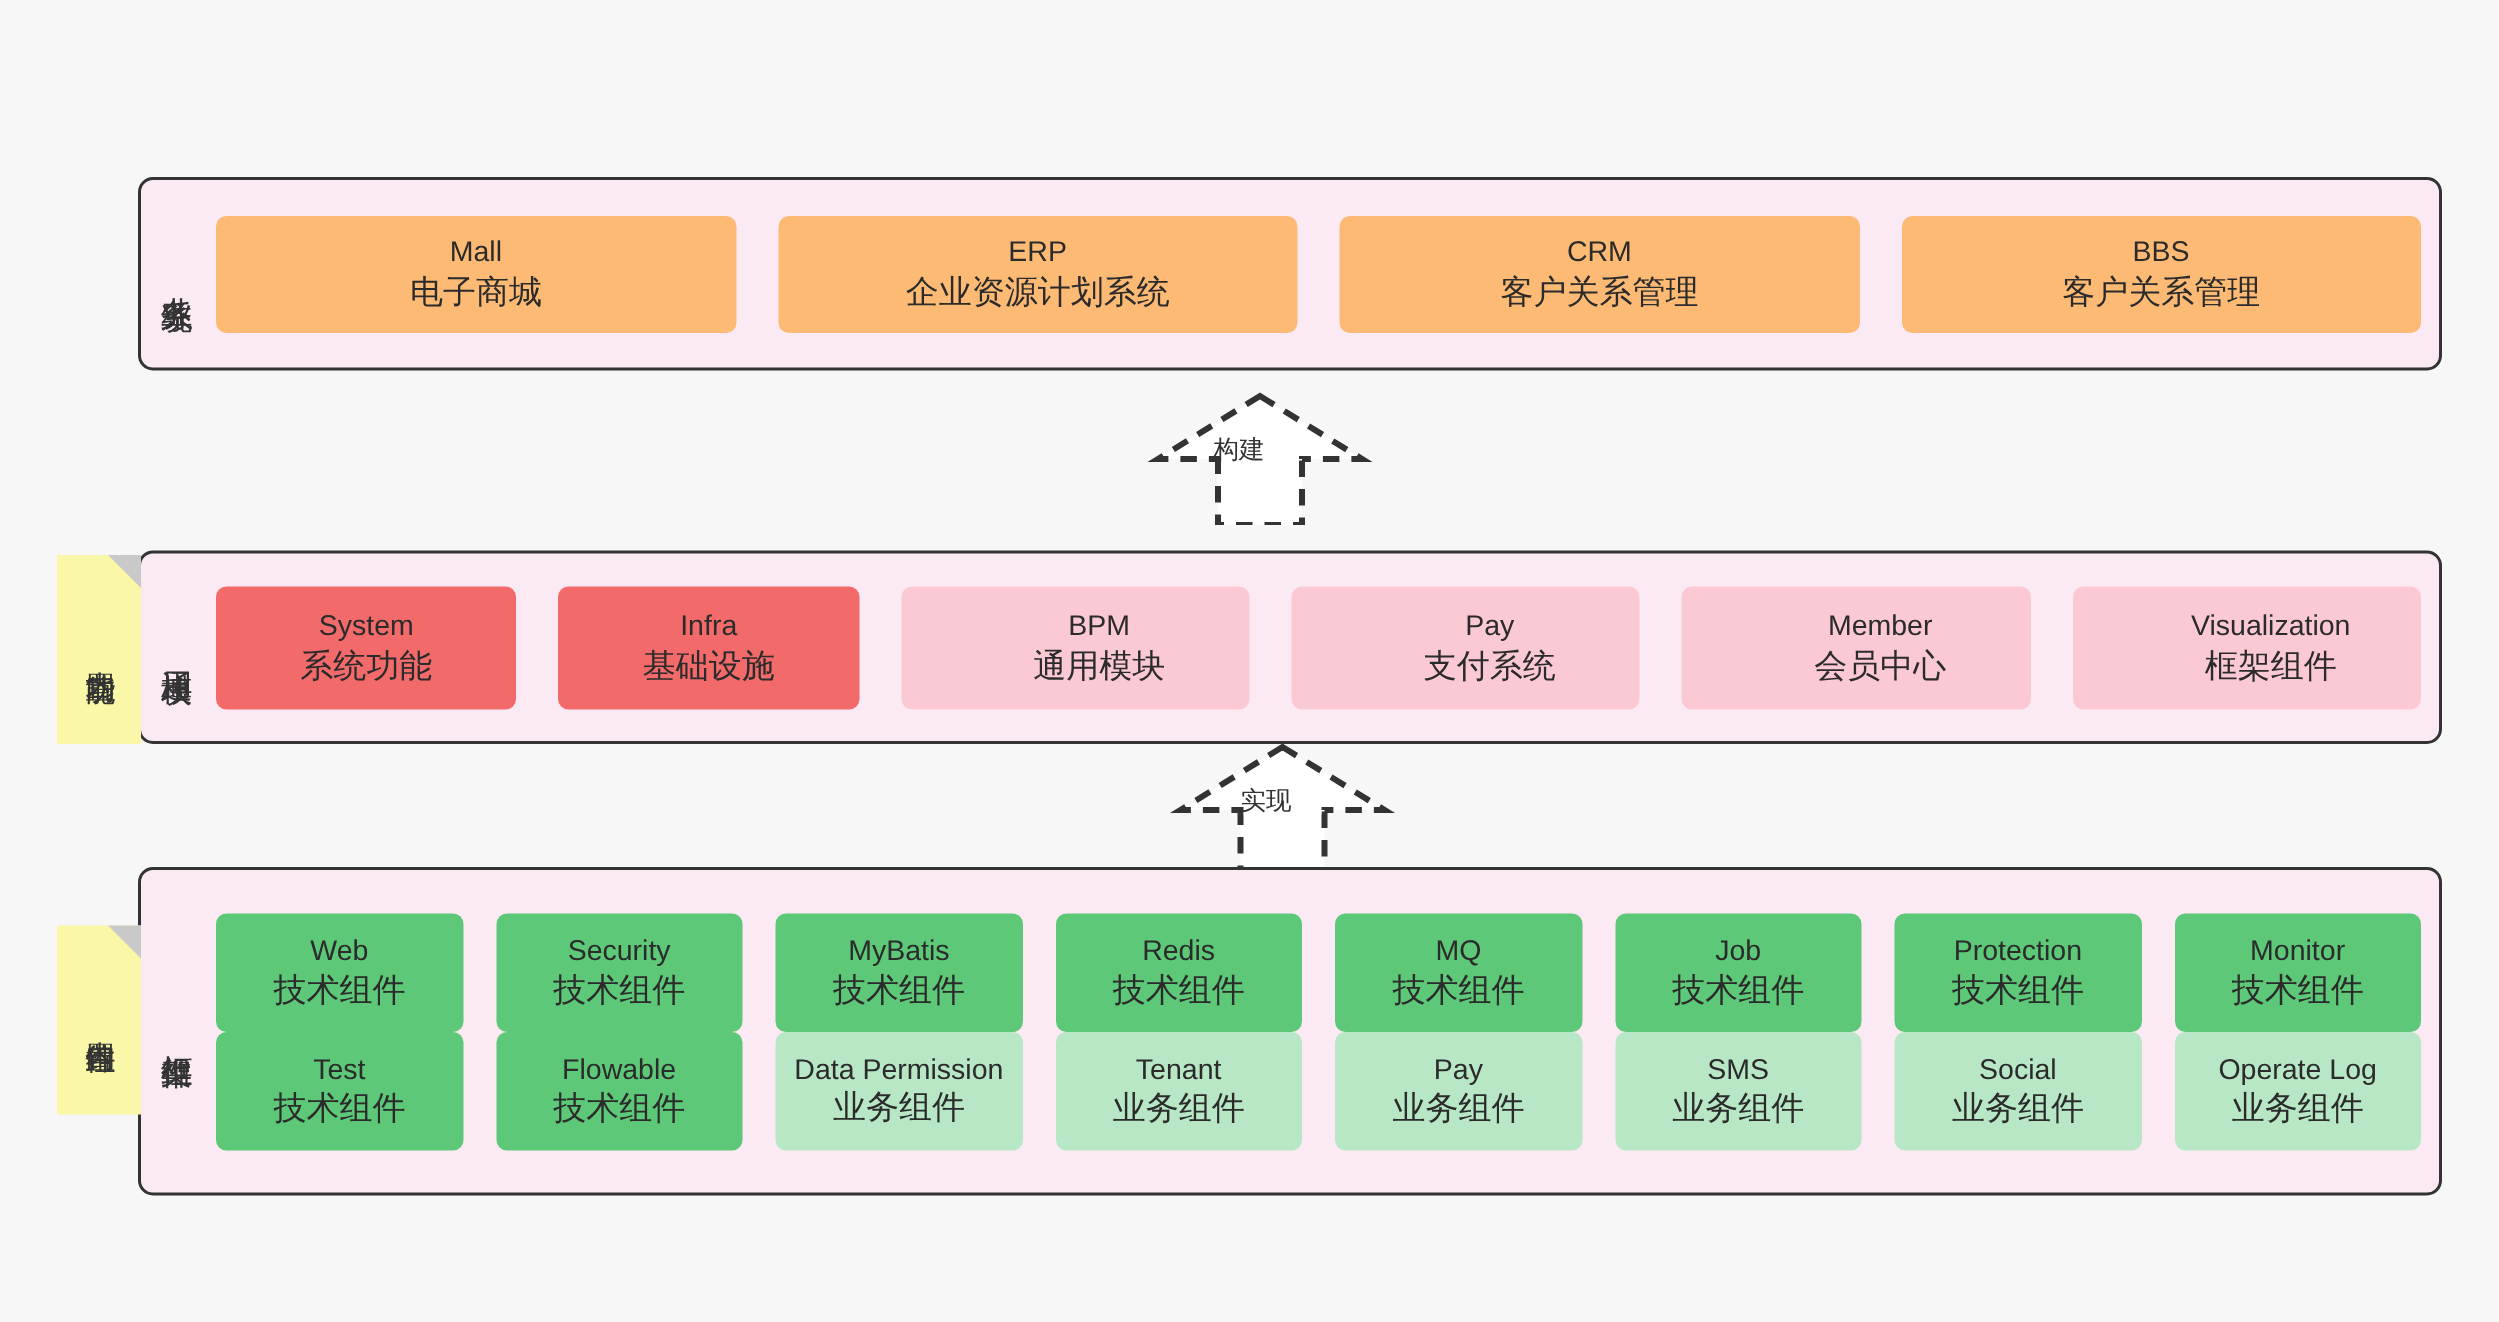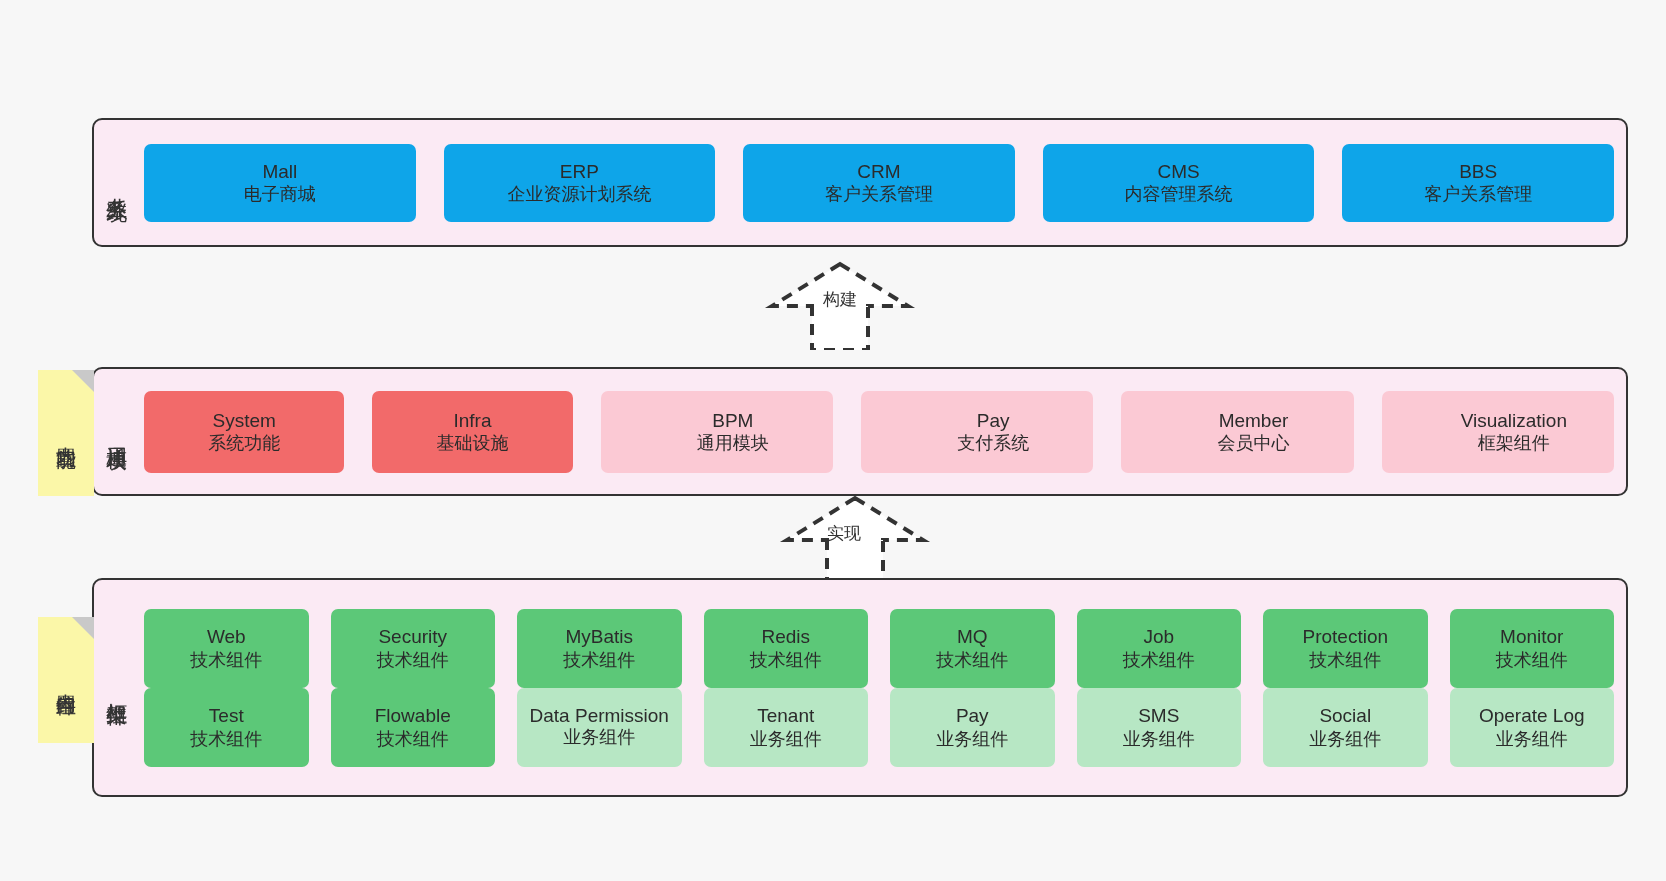--- a/index.html
+++ b/index.html
@@ -79,24 +79,24 @@
     box-sizing: border-box;
     padding: 6px 4px;
     line-height: 1.24;
     user-select: none;
   }
   .card .en {
     font-size: 19px;
     color: #2b2b2b;
   }
   .card .cn {
-    font-size: 18px;
+    font-size: 22px;
     color: #2b2b2b;
   }
-  .card.blue   { background: #0ea5e9; height: 78px; }
+  .card.blue   { background: #fdba74; height: 78px; }
   .card.red    { background: #f26a6a; height: 82px; }
   .card.pink   { background: #fbc9d4; height: 82px; padding-left: 36px; }
   .card.green  { background: #5cc878; height: 79px; }
   .card.lgreen { background: #b7e7c4; height: 79px; text-align: right; }
 
   
   .sticky {
     position: absolute;
     background: #fbf7a8;
     width: 56px;
@@ -148,41 +148,37 @@
         </div>
         <div class="card blue">
           <span class="en">ERP</span>
           <span class="cn">企业资源计划系统</span>
         </div>
         <div class="card blue">
           <span class="en">CRM</span>
           <span class="cn">客户关系管理</span>
         </div>
         <div class="card blue">
-          <span class="en">CMS</span>
-          <span class="cn">内容管理系统</span>
-        </div>
-        <div class="card blue">
           <span class="en">BBS</span>
           <span class="cn">客户关系管理</span>
         </div>
       </div>
     </div>
   </div>
 
   <div class="arrow-wrap" style="left:760px; top:258px; width:160px; height:92px;">
     <svg width="160" height="92" viewBox="0 0 160 92">
 
       <polygon points="80,6 148,48 12,48" fill="#ffffff" stroke="#333333" stroke-width="4" stroke-dasharray="11 8" stroke-linejoin="miter"></polygon>
 
       <rect x="52" y="48" width="56" height="44" fill="#ffffff" stroke="#333333" stroke-width="4" stroke-dasharray="11 8"></rect>
 
       <rect x="54" y="44" width="52" height="7" fill="#ffffff" stroke="none"></rect>
     </svg>
-    <div class="arrow-label" style="left:63px; top:30px;">构建</div>
+    <div class="arrow-label" style="left:49px; top:30px;">构建</div>
   </div>
 
   <div class="sticky" style="left:38px; top:370px; height:126px;">
     <span>内置功能</span>
   </div>
 
   <div class="layer" id="layer-module" style="left:92px; top:367px; width:1536px; height:129px;justify-content:space-between;">
     <div class="layer-title">通用模块</div>
     <div class="layer-body">
       <div class="row">

